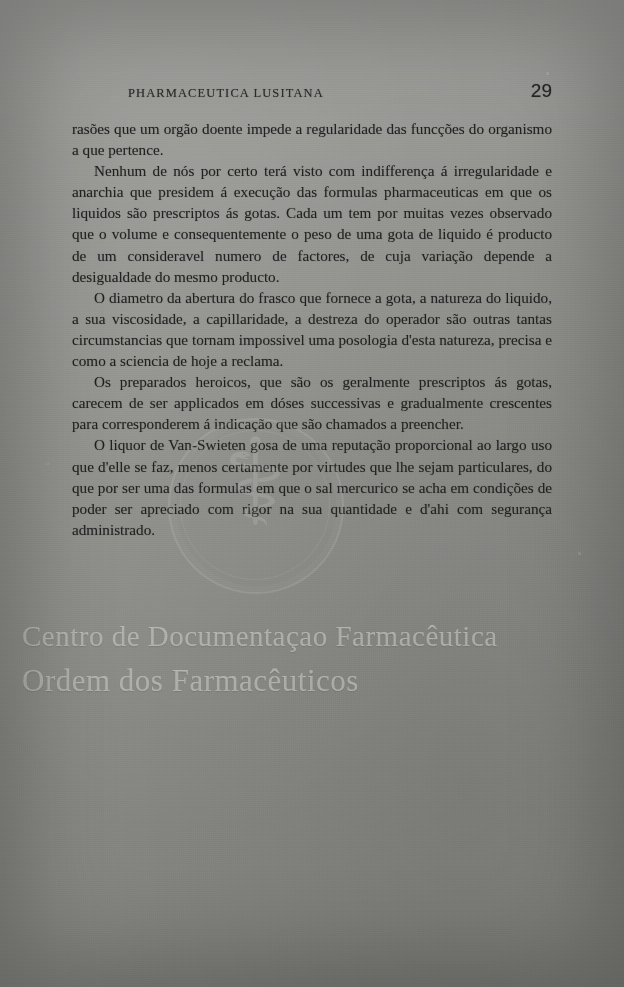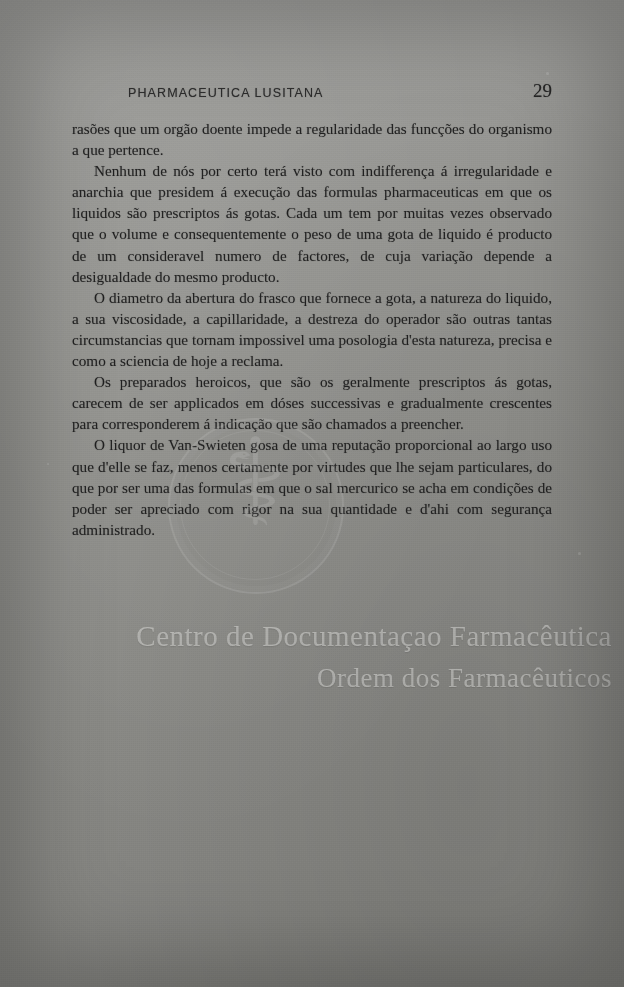--- a/index.html
+++ b/index.html
@@ -44,29 +44,29 @@
     top: 80px;
     width: 480px;
   }
   .header-row {
     display: flex;
     align-items: baseline;
     justify-content: space-between;
     margin-bottom: 16px;
   }
   .running-head {
-    font-family: Liberation Sans, sans-serif;
+    font-family: Liberation Serif, serif;
     font-size: 12.5px;
     letter-spacing: 1.1px;
     color: #2b2b2b;
     margin-left: 56px;
     text-shadow: 0 0 1px rgba(0,0,0,0.35);
   }
   .folio {
-    font-family: Liberation Serif, serif;
+    font-family: Liberation Sans, sans-serif;
     font-size: 19px;
     color: #232323;
     font-weight: 400;
     text-shadow: 0 0 1px rgba(0,0,0,0.3);
   }
   p.body-par {
     font-family: "Liberation Serif", serif;
     font-size: 15.2px;
     line-height: 21.1px;
     color: #1f1f1f;
@@ -118,32 +118,32 @@
     font-size: 120px;
     color: rgba(255,255,255,0.55);
     line-height: 1;
   }
   #wm-text {
     position: absolute;
     left: 22px;
     top: 620px;
     width: 590px;
     pointer-events: none;
-    text-align: right;
+    text-align: left;
     font-family: "Liberation Serif", serif;
     color: rgba(252,252,250,0.40);
     text-shadow: 0 1px 1px rgba(0,0,0,0.10);
   }
   #wm-text .l1 {
     font-size: 29px;
     letter-spacing: 0.5px;
     white-space: nowrap;
   }
   #wm-text .l2 {
-    font-size: 27px;
+    font-size: 31px;
     letter-spacing: 0.5px;
     margin-top: 10px;
     white-space: nowrap;
   }
   #edge-marks span {
     position: absolute;
     background: rgba(255,255,255,0.16);
     border-radius: 50%;
   }
 </style>

